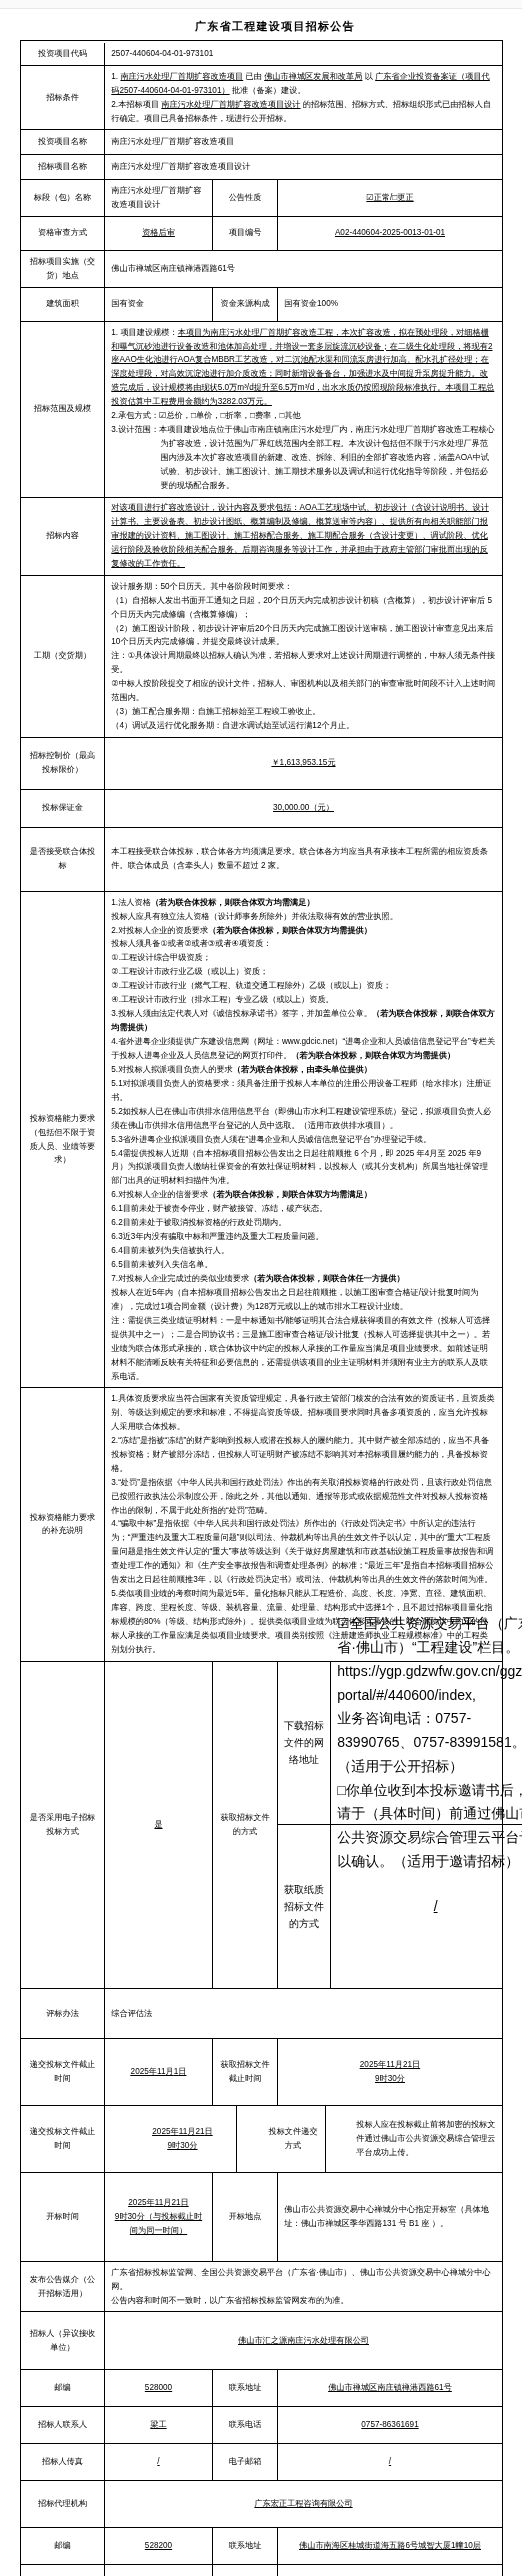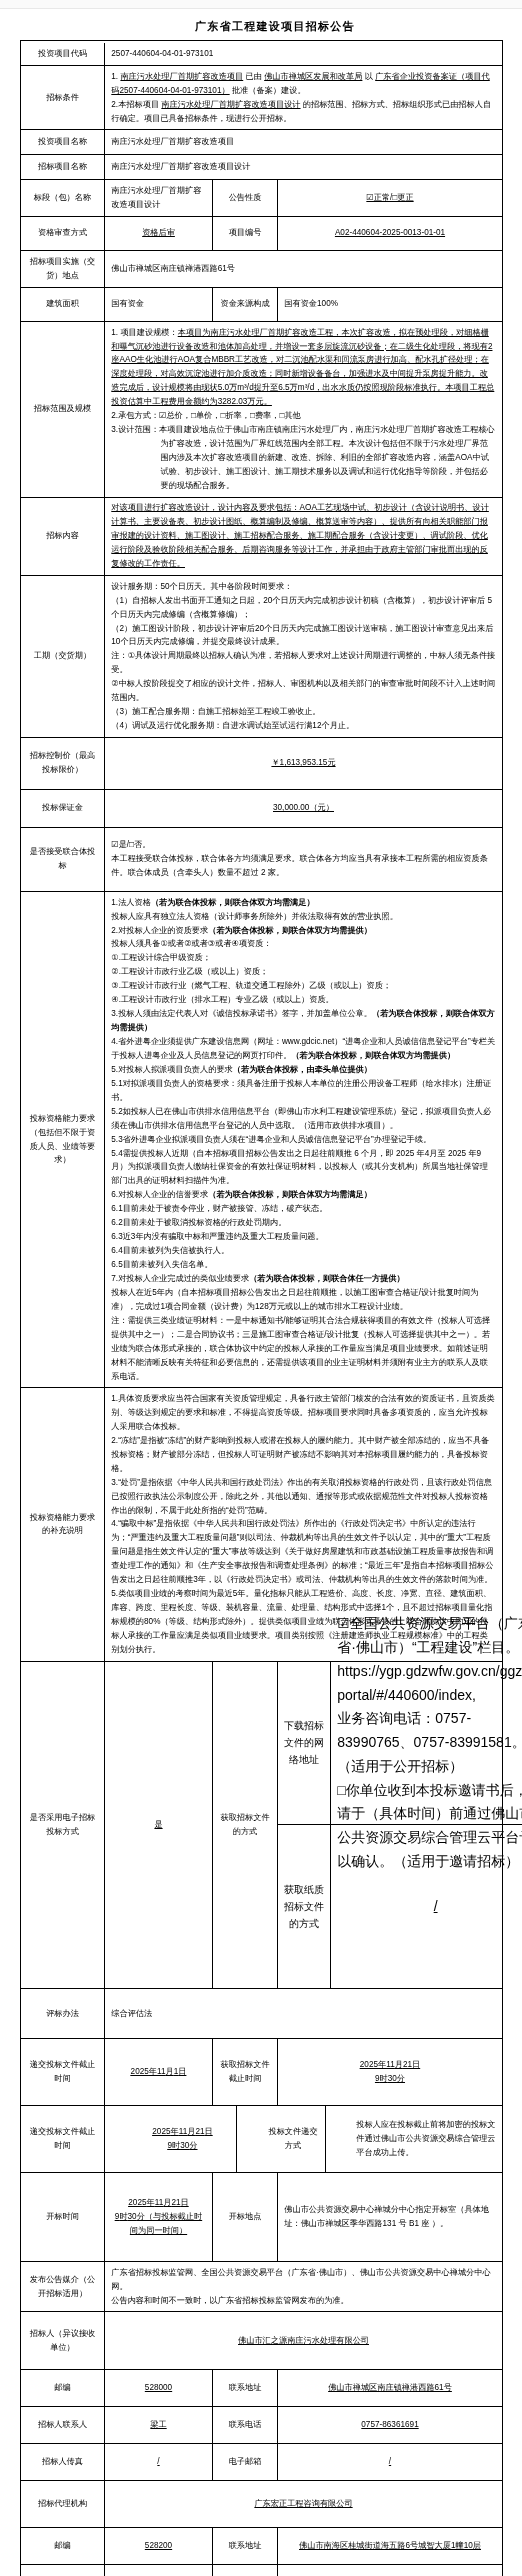--- a/index.html
+++ b/index.html
@@ -140,21 +140,20 @@
     </div>
     <div class="t-row" style="min-height: 37px;">
       <div class="cell label-cell">投标保证金</div>
       <div class="cell rest a-c">
         <div class="para"><span>30,000.00（元）</span></div>
       </div>
     </div>
     <div class="t-row" style="min-height: 63px;">
       <div class="cell label-cell">是否接受联合体投标</div>
       <div class="cell rest">
-        <div class="para"><span>☑是/□否。</span></div>
         <div class="para"><span>本工程接受联合体投标，联合体各方均须满足要求。联合体各方均应当具有承接本工程所需的相应资质条件。联合体成员（含牵头人）数量不超过 2 家。</span></div>
       </div>
     </div>
     <div class="t-row">
       <div class="cell label-cell">投标资格能力要求（包括但不限于资质人员、业绩等要求）</div>
       <div class="cell rest">
         <div class="para"><span>1.法人资格</span><span class="b">（若为联合体投标，则联合体双方均需满足）</span></div>
         <div class="para"><span>投标人应具有独立法人资格（设计师事务所除外）并依法取得有效的营业执照。</span></div>
         <div class="para"><span>2.对投标人企业的资质要求</span><span class="b">（若为联合体投标，则联合体双方均需提供）</span></div>
         <div class="para"><span>投标人须具备①或者②或者③或者④项资质：</span></div>

